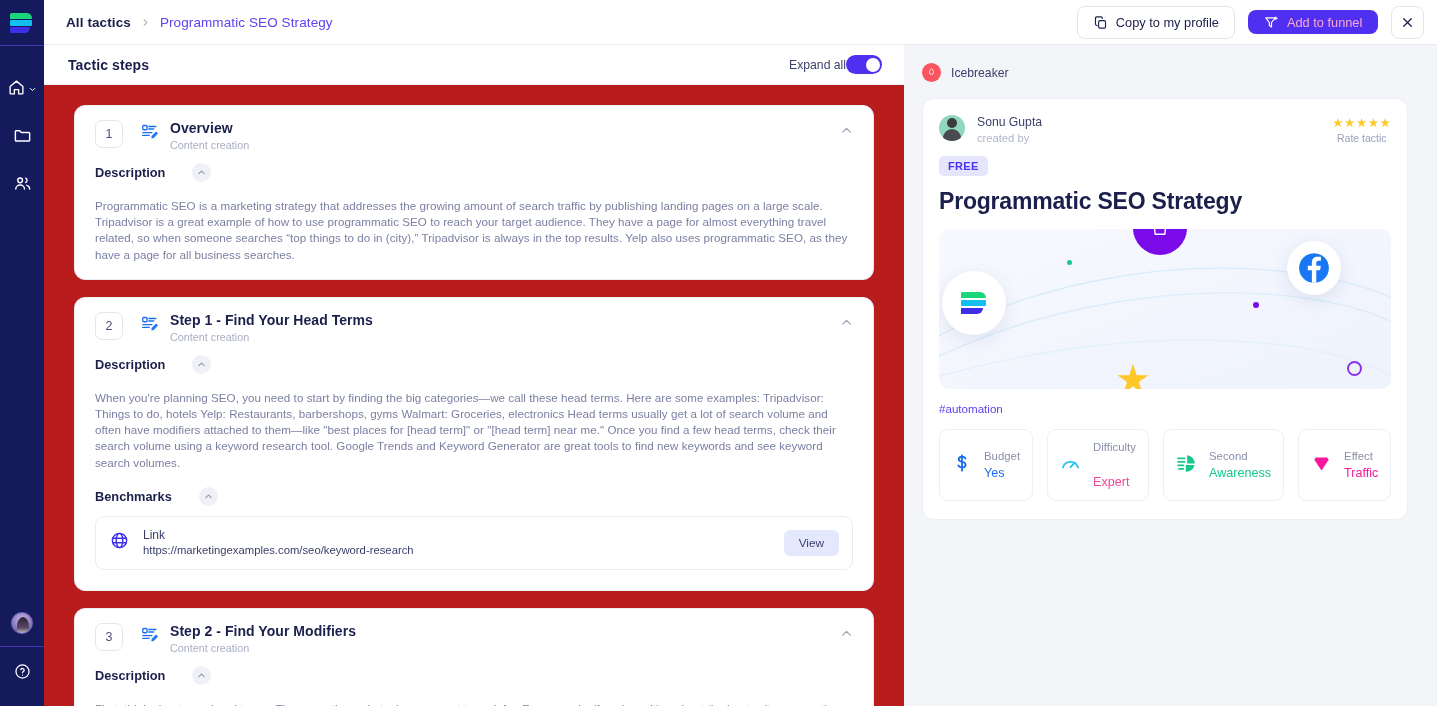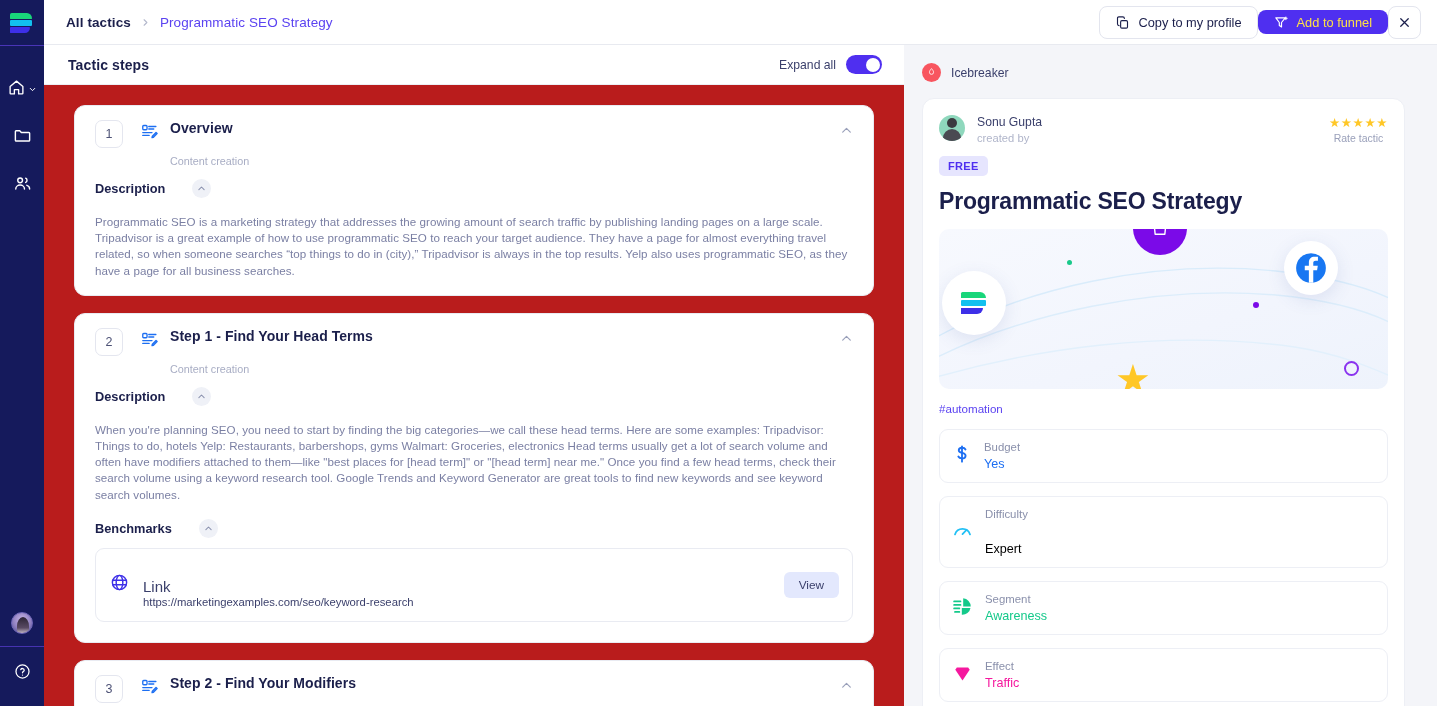--- a/index.html
+++ b/index.html
@@ -50,45 +50,45 @@
   .topbar {
     height: 45px; background: #ffffff;
     border-bottom: 1px solid #e8eaf0;
     display: flex; align-items: center;
     padding: 0 16px 0 22px;
     flex: 0 0 45px;
   }
   .crumb-root { font-size: 13.5px; font-weight: 700; color: #1b1f4b; cursor: pointer; letter-spacing: .1px;}
   .crumb-sep { margin: 0 9px; color: #b3b8cc; font-size: 12px; display: inline-flex; }
   .crumb-current { font-size: 13.5px; color: #5b43f1; cursor: pointer; letter-spacing: .1px;}
-  .topbar-actions { margin-left: auto; display: flex; align-items: center; }
+  .topbar-actions { margin-left: auto; display: flex; align-items: center; gap: 13px; }
   .btn-ghost {
     height: 33px; padding: 0 15px; border: 1px solid #e3e5ee; border-radius: 8px;
     background: #fff; color: #1b1f4b; font-size: 12.8px; font-family: inherit;
     display: inline-flex; align-items: center; gap: 8px; cursor: pointer;
   }
   .btn-primary {
     height: 24px; padding: 0 16px; border: none; border-radius: 8px;
-    background: #4f2ff0; color: #fde047; font-size: 12.8px; font-family: inherit;
+    background: #4f2ff0; color: #f9a8d4; font-size: 12.8px; font-family: inherit;
     display: inline-flex; align-items: center; gap: 8px; cursor: pointer;
   }
   .btn-close {
     width: 33px; height: 33px; border: 1px solid #e3e5ee; border-radius: 8px; background: #fff;
     display: inline-flex; align-items: center; justify-content: center; cursor: pointer;
   }
 
   
   .content { flex: 1; display: flex; overflow: hidden; }
   .left-pane { width: 860px; flex: 0 0 860px; display: flex; flex-direction: column; background: #b91c1c; }
   .left-head {
     height: 40px; display: flex; align-items: center; padding: 0 22px 0 24px;
     background: #fff; border-bottom: 1px solid #eceef4; flex: 0 0 40px;
   }
   .left-head h2 { font-size: 14px; font-weight: 700; color: #1b1f4b; letter-spacing: .1px;}
-  .expand-wrap { margin-left: auto; display: flex; align-items: center; gap: 10px; }
+  .expand-wrap { margin-left: auto; display: flex; align-items: center; gap: 0; }
   .expand-label { font-size: 12.2px; color: #3a3f6b; }
   .toggle {
     width: 36px; height: 19px; border-radius: 11px; background: #4f2ff0; position: relative; cursor: pointer;
   }
   .toggle::after {
     content: ""; position: absolute; right: 2.5px; top: 2.5px; width: 14px; height: 14px; border-radius: 50%; background: #fff;
   }
   .steps-scroll { flex: 1; overflow: hidden; padding: 20px 30px 0 30px; }
 
   .card {
@@ -97,21 +97,21 @@
   }
   .card-head { display: flex; align-items: flex-start; padding: 14px 16px 12px 20px; }
   .step-num {
     width: 28px; height: 28px; border: 1px solid #e4e6ef; border-radius: 7px;
     display: flex; align-items: center; justify-content: center;
     font-size: 12.5px; color: #4d5276; flex: 0 0 28px;
   }
   .step-icon { margin: 3px 0 0 18px; flex: 0 0 auto; }
   .step-titles { margin-left: 12px; flex: 1; }
   .step-title { font-size: 14px; font-weight: 700; color: #1b1f4b; line-height: 16px; letter-spacing: .05px;}
-  .step-sub { font-size: 10.8px; color: #a8adc4; margin-top: 19px; }
+  .step-sub { font-size: 10.8px; color: #a8adc4; margin-top: 3px; }
   .chev-btn { margin-left: auto; cursor: pointer; padding: 4px; display: flex; align-items: flex-start; }
 
   .section { padding: 0 20px 0 20px; }
   .section-head { display: flex; align-items: center; gap: 27px; margin-bottom: 10px; }
   .section-title { font-size: 12.8px; font-weight: 700; color: #1b1f4b; }
   .round-chev {
     width: 19px; height: 19px; border-radius: 50%; background: #eff1f7;
     display: flex; align-items: center; justify-content: center; cursor: pointer;
   }
   .body-text {
@@ -119,21 +119,21 @@
   }
   .desc-block { padding: 6px 20px 0 20px; }
   .desc-block .body-text { padding-bottom: 16px; }
 
   .bench-row {
     margin: 0 20px 20px 20px; border: 1px solid #e9ebf2; border-radius: 9px;
     display: flex; align-items: center; padding: 11px 13px 11px 14px;
   }
   .globe { flex: 0 0 auto; margin-right: 14px; }
   .bench-text { flex: 1; }
-  .bench-label { font-size: 15px; color: #3a3f6b; line-height: 14px; margin-top: 20px; }
+  .bench-label { font-size: 12px; color: #3a3f6b; line-height: 14px; }
   .bench-url { font-size: 11.3px; color: #3a3f6b; line-height: 15px; margin-top: 1px;}
   .view-btn {
     background: #e3e8fd; color: #3a3f6b; border: none; border-radius: 6px;
     padding: 6px 15px; font-size: 11.8px; font-family: inherit; cursor: pointer;
   }
 
   
   .right-pane { flex: 1; padding: 18px 32px 0 18px; overflow: hidden; }
   .ice-row { display: flex; align-items: center; gap: 10px; margin-bottom: 16px; padding-left: 0px;}
   .ice-badge {
@@ -187,31 +187,31 @@
   .mini-logo .m1 { top: 2px; width: 25px; background: #19d67a; border-radius: 2px 8px 0 0; }
   .mini-logo .m2 { top: 10px; width: 25px; background: #12c0ef; }
   .mini-logo .m3 { top: 18px; width: 22px; background: #3d2fe8; border-radius: 0 0 8px 0; }
   .dot { position: absolute; border-radius: 50%; }
   .dot-green { width: 5px; height: 5px; background: #19c98a; left: 128px; top: 31px; }
   .dot-purple { width: 6px; height: 6px; background: #7b0ae8; left: 314px; top: 73px; }
   .ring-purple { position: absolute; width: 15px; height: 15px; border: 2px solid #8a33ef; border-radius: 50%; right: 29px; top: 132px; }
   .star { position: absolute; left: 176px; top: 130px; color: #ffc727; font-size: 40px; line-height: 40px; }
   .tag { margin-top: 13px; font-size: 11.6px; color: #5b43f1; cursor: pointer; }
   .meta-grid {
-    margin-top: 14px; display: grid; grid-template-columns: 1fr; gap: 13px 14px;
+    margin-top: 14px; display: grid; grid-template-columns: 1fr 1fr 1fr 1fr; gap: 13px 14px;
   }
   .meta-card {
     border: 1px solid #edeff5; border-radius: 9px; padding: 10px 12px;
     display: flex; align-items: center; gap: 12px; background: #fff;
   }
   .meta-txt { line-height: 15px; }
   .meta-label { font-size: 11.4px; color: #8a90ab; }
   .meta-value { font-size: 12.6px; margin-top: 2px; }
   .v-blue { color: #1d6ff2; }
-  .v-cyan { color: #000000; margin-top: 20px; }
+  .v-cyan { color: #ec4899; margin-top: 20px; }
   .v-green { color: #14c98a; }
   .v-pink { color: #f5189e; }
 </style>
 </head>
 <body>
 
 <div class="app">
 
   <nav class="sidebar">
     <div class="logo-wrap">
@@ -536,21 +536,21 @@
 
             <div class="meta-card">
               <span>
                 <svg width="21" height="21" viewBox="0 0 24 24">
                   <path d="M12.8 2.6a9.4 9.4 0 0 1 8.6 9.4h-8.6z" fill="#14c98a"></path>
                   <path d="M11.2 13.6h9.9a9.4 9.4 0 0 1-9.9 7.9z" fill="#14c98a"></path>
                   <path d="M2.4 6.2h7.3M2.4 10.2h7.3M2.4 14.2h6M3.4 18.2h5" stroke="#14c98a" stroke-width="2" stroke-linecap="round"></path>
                 </svg>
               </span>
               <div class="meta-txt">
-                <div class="meta-label">Segment</div>
+                <div class="meta-label">Second</div>
                 <div class="meta-value v-green">Awareness</div>
               </div>
             </div>
 
             <div class="meta-card">
               <span>
                 <svg width="21" height="21" viewBox="0 0 24 24" fill="#f5189e">
                   <path d="M4 8h16l-8 12z"></path>
                   <path d="M5.5 5.2h13L20.4 8H3.6z"></path>
                 </svg>

